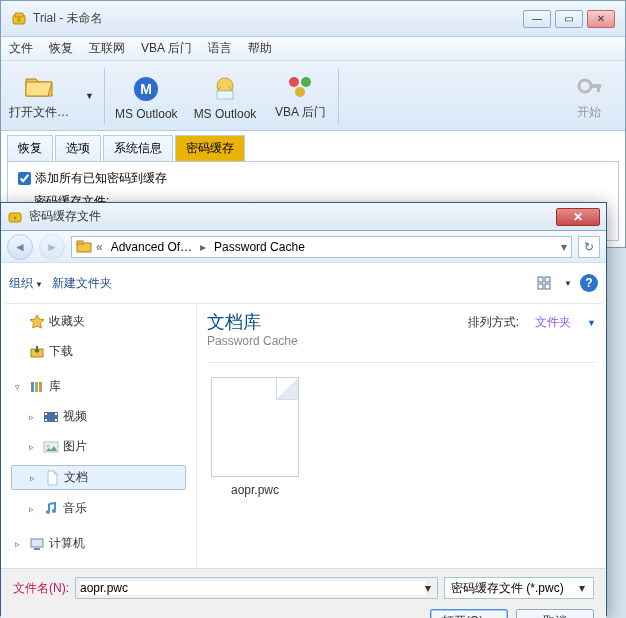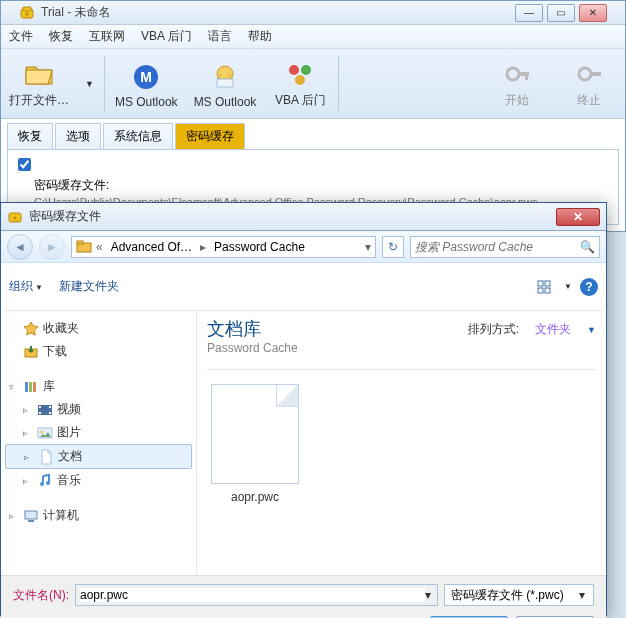--- a/index.html
+++ b/index.html
@@ -1,20 +1,20 @@
 <!DOCTYPE html>
 <html><head>
 <meta charset="utf-8">
 <style>
 * { box-sizing: border-box; margin: 0; padding: 0; font-family: "Microsoft YaHei", "Segoe UI", Tahoma, sans-serif; }
 body { background: #d6e4f0; width: 626px; height: 618px; overflow: hidden; position: relative; font-size: 12px; }
 
 
 .main-window { position: absolute; top: 0; left: 0; width: 626px; border: 1px solid #7b9ebd; background: #fff; }
-.titlebar { background: linear-gradient(#f0f6fc, #dce8f6); height: 24px; display: flex; align-items: center; padding: 0 18px; border-bottom: 1px solid #b8cce0; }
+.titlebar { background: linear-gradient(#f0f6fc, #dce8f6); height: 36px; display: flex; align-items: center; padding: 0 10px; border-bottom: 1px solid #b8cce0; }
 .titlebar .icon { width: 16px; height: 16px; margin-right: 6px; }
 .titlebar .title { color: #444; flex: 1; }
 .winbtns { display: flex; gap: 4px; }
 .winbtn { width: 28px; height: 18px; border: 1px solid #8aa8c6; background: linear-gradient(#f4f9ff,#d7e7f7); border-radius: 2px; display: flex; align-items: center; justify-content: center; font-size: 10px; color: #333; }
 .winbtn.close { background: linear-gradient(#f6cfcf,#e89090); border-color: #c06666; }
 
 .menubar { background: linear-gradient(#f7fbff,#e8f1fb); height: 24px; display: flex; align-items: center; padding: 0 8px; gap: 16px; border-bottom: 1px solid #cddff0; color: #333; }
 .menubar span { cursor: default; }
 
 .ribbon { background: linear-gradient(#eaf2fb,#dae8f7); height: 70px; display: flex; align-items: center; padding: 4px 8px; border-bottom: 1px solid #b8cce0; }
@@ -45,31 +45,31 @@
 .nav-row { height: 32px; background: linear-gradient(#f4f9ff,#e3eefb); display: flex; align-items: center; padding: 0 6px; gap: 6px; border-bottom: 1px solid #cddff0; }
 .navbtn { width: 26px; height: 26px; border: 1px solid #b7cfe6; border-radius: 50%; background: linear-gradient(#edf5fd,#d3e4f5); display: flex; align-items: center; justify-content: center; color: #6a88a6; }
 .breadcrumb { flex: 1; height: 22px; border: 1px solid #a9c2dd; background: #fff; display: flex; align-items: center; padding: 0 4px; gap: 4px; }
 .breadcrumb .crumb { padding: 0 4px; }
 .breadcrumb .chev { color: #666; }
 .refresh { width: 22px; height: 22px; border: 1px solid #a9c2dd; background: #fff; display: flex; align-items: center; justify-content: center; color: #4373a8; }
 .searchbox { height: 22px; width: 190px; border: 1px solid #a9c2dd; background: #fff; display: flex; align-items: center; padding: 0 4px; }
 .searchbox input { border: none; outline: none; flex: 1; font-style: italic; color: #888; font-size: 12px; }
 .search-icon { color: #4373a8; }
 
-.toolbar2 { height: 48px; display: flex; align-items: center; padding: 0 8px; gap: 16px; border-bottom: 1px solid #e3eaf2; color: #1e4e8c; border-radius: 6px; }
+.toolbar2 { height: 41px; display: flex; align-items: center; padding: 0 8px; gap: 9px; border-bottom: 1px solid #e3eaf2; color: #1e4e8c; border-radius: 6px; }
 .toolbar2 .pull { margin-left: auto; display: flex; gap: 8px; align-items: center; }
 .toolbar2 .dropdown-arrow { font-size: 8px; color: #333; margin-left: 2px; }
 .iconbtn { width: 20px; height: 20px; border: 1px solid transparent; display: flex; align-items: center; justify-content: center; color: #4373a8; border-radius: 2px; }
 .iconbtn.help { background: #2a74c9; color: #fff; border-radius: 50%; width: 18px; height: 18px; font-weight: bold; }
 
 .dlg-body { display: flex; height: 264px; }
-.tree { width: 196px; border-right: 1px solid #e3eaf2; padding: 6px 4px; overflow: hidden; }
+.tree { width: 196px; border-right: 1px solid #e3eaf2; padding: 6px 10px; overflow: hidden; }
 .tree .node { display: flex; align-items: center; gap: 4px; padding: 3px 4px; color: #333; }
 .tree .node.selected { background: #e5f1ff; border: 1px solid #a9c2dd; border-radius: 2px; }
-.tree .indent1 { padding-left: 18px; }
+.tree .indent1 { padding-left: 18px; margin-top: 7px; }
 .tree .disclosure { width: 10px; color: #666; font-size: 9px; }
 .tree .ticon { width: 16px; height: 16px; flex-shrink: 0; }
 
 .files { flex: 1; padding: 6px 10px; }
 .lib-header { display: flex; align-items: flex-start; border-bottom: 1px solid #e3eaf2; padding-bottom: 14px; margin-bottom: 14px; }
 .lib-header .left .libtitle { color: #0a4a86; font-size: 18px; }
 .lib-header .left .libsub { color: #888; }
 .lib-header .right { margin-left: auto; display: flex; align-items: center; gap: 16px; color: #333; padding-top: 4px; }
 .lib-header .right .link { color: #8b5cf6; }
 .lib-header .right .chev { color: #1e60b6; font-size: 9px; }
@@ -174,41 +174,33 @@
       <div class="item disabled">
         <span class="bigicon">
             <svg viewBox="0 0 32 32" width="32" height="32">
               <circle cx="12" cy="16" r="6" fill="none" stroke="#bbb" stroke-width="3"></circle>
               <rect x="17" y="14" width="11" height="4" fill="#bbb"></rect>
               <rect x="24" y="14" width="3" height="8" fill="#bbb"></rect>
             </svg>
           </span>
         <span>开始</span>
       </div>
-      <div class="item disabled">
-        <span class="bigicon">
-            <svg viewBox="0 0 32 32" width="32" height="32">
-              <circle cx="12" cy="16" r="6" fill="none" stroke="#bbb" stroke-width="3"></circle>
-              <rect x="17" y="14" width="11" height="4" fill="#bbb"></rect>
-            </svg>
-          </span>
-        <span>终止</span>
-      </div>
     </div>
   </div>
 
   <div class="tabs-row">
     <div class="tab">恢复</div>
     <div class="tab">选项</div>
     <div class="tab">系统信息</div>
     <div class="tab active">密码缓存</div>
   </div>
   <div class="tabpanel">
     <div class="checkrow">
       <input type="checkbox" checked="" style="">
+      <span>添加所有已知密码到缓存</span>
     </div>
     <div class="fieldlabel">密码缓存文件:</div>
     <div class="pathline">C:\Users\Public\Documents\Elcomsoft\Advanced Office Password Recovery\Password Cache\aopr.pwc</div>
   </div>
 </div>
 
 <div class="dialog">
   <div class="dlg-titlebar">
     <span class="icon">
       <svg viewBox="0 0 16 16" width="16" height="16">
@@ -230,24 +222,20 @@
             <rect x="1" y="2" width="6" height="3" fill="#f3c24a" stroke="#b5851a"></rect>
           </svg>
         </span>
       <span class="chev">«</span>
       <span class="crumb">Advanced Of…</span>
       <span class="chev">▸</span>
       <span class="crumb">Password Cache</span>
       <span class="chev" style="margin-left:auto">▾</span>
     </div>
     <div class="refresh">↻</div>
-    <div class="searchbox">
-      <input placeholder="搜索 Password Cache" style="">
-      <span class="search-icon">🔍</span>
-    </div>
   </div>
 
   <div class="toolbar2">
     <span><span>组织</span><span class="dropdown-arrow">▼</span></span>
     <span>新建文件夹</span>
     <div class="pull">
       <div class="iconbtn">
           <svg width="14" height="14" viewBox="0 0 14 14">
             <rect x="1" y="1" width="5" height="5" fill="none" stroke="#4373a8"></rect>
             <rect x="8" y="1" width="5" height="5" fill="none" stroke="#4373a8"></rect>

